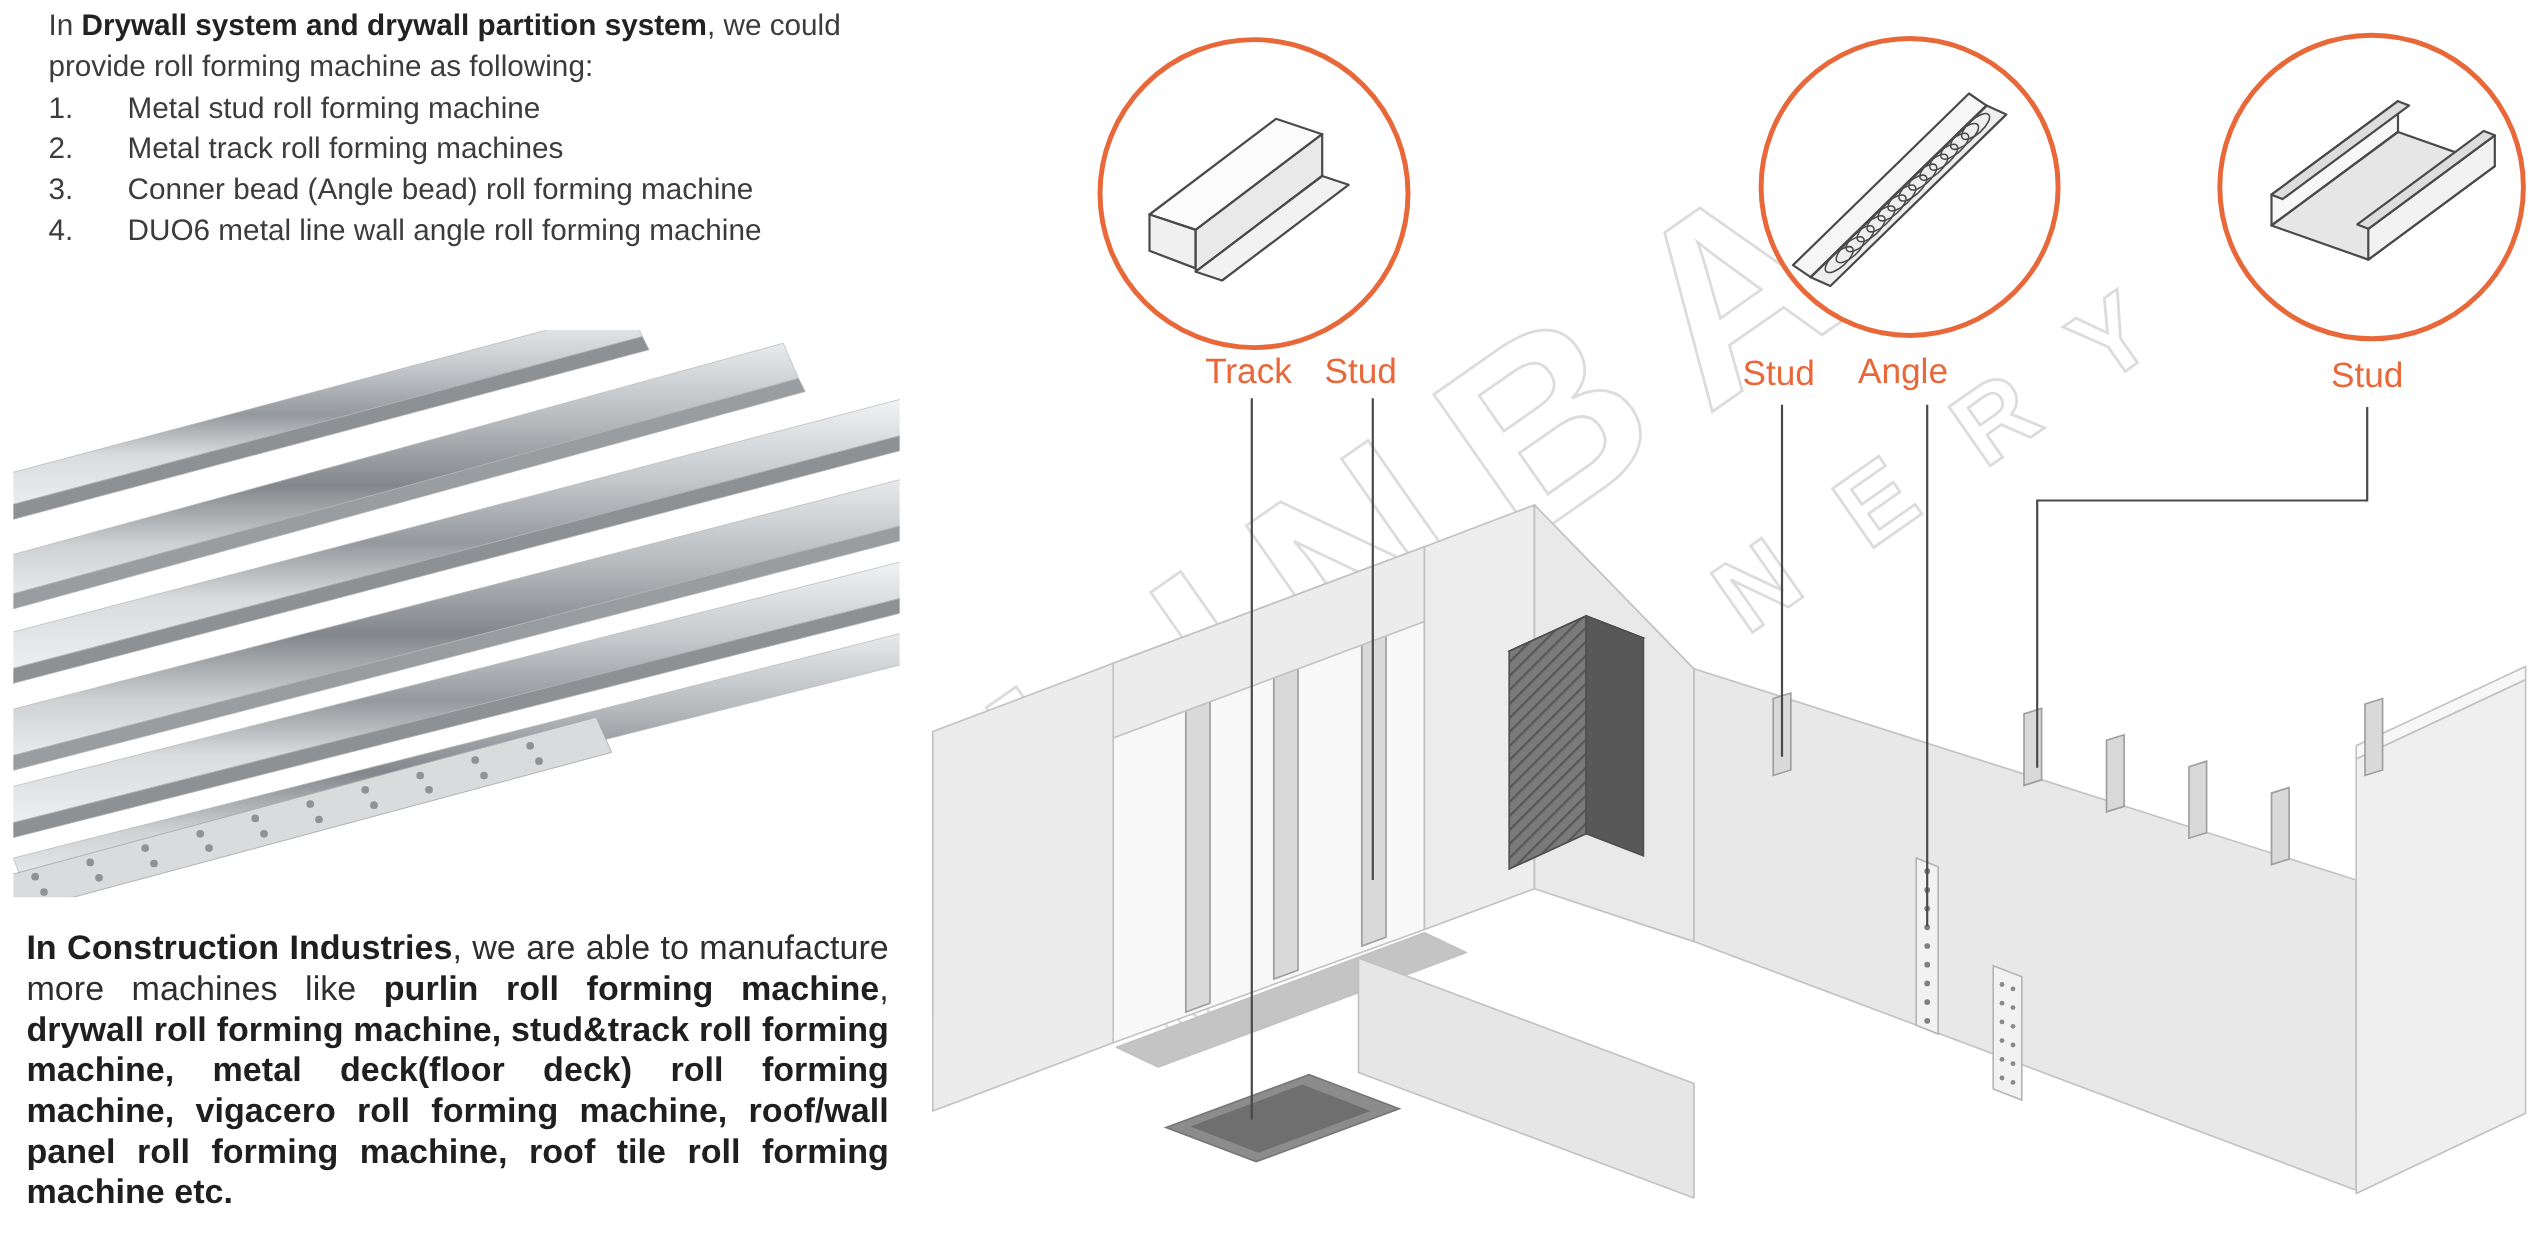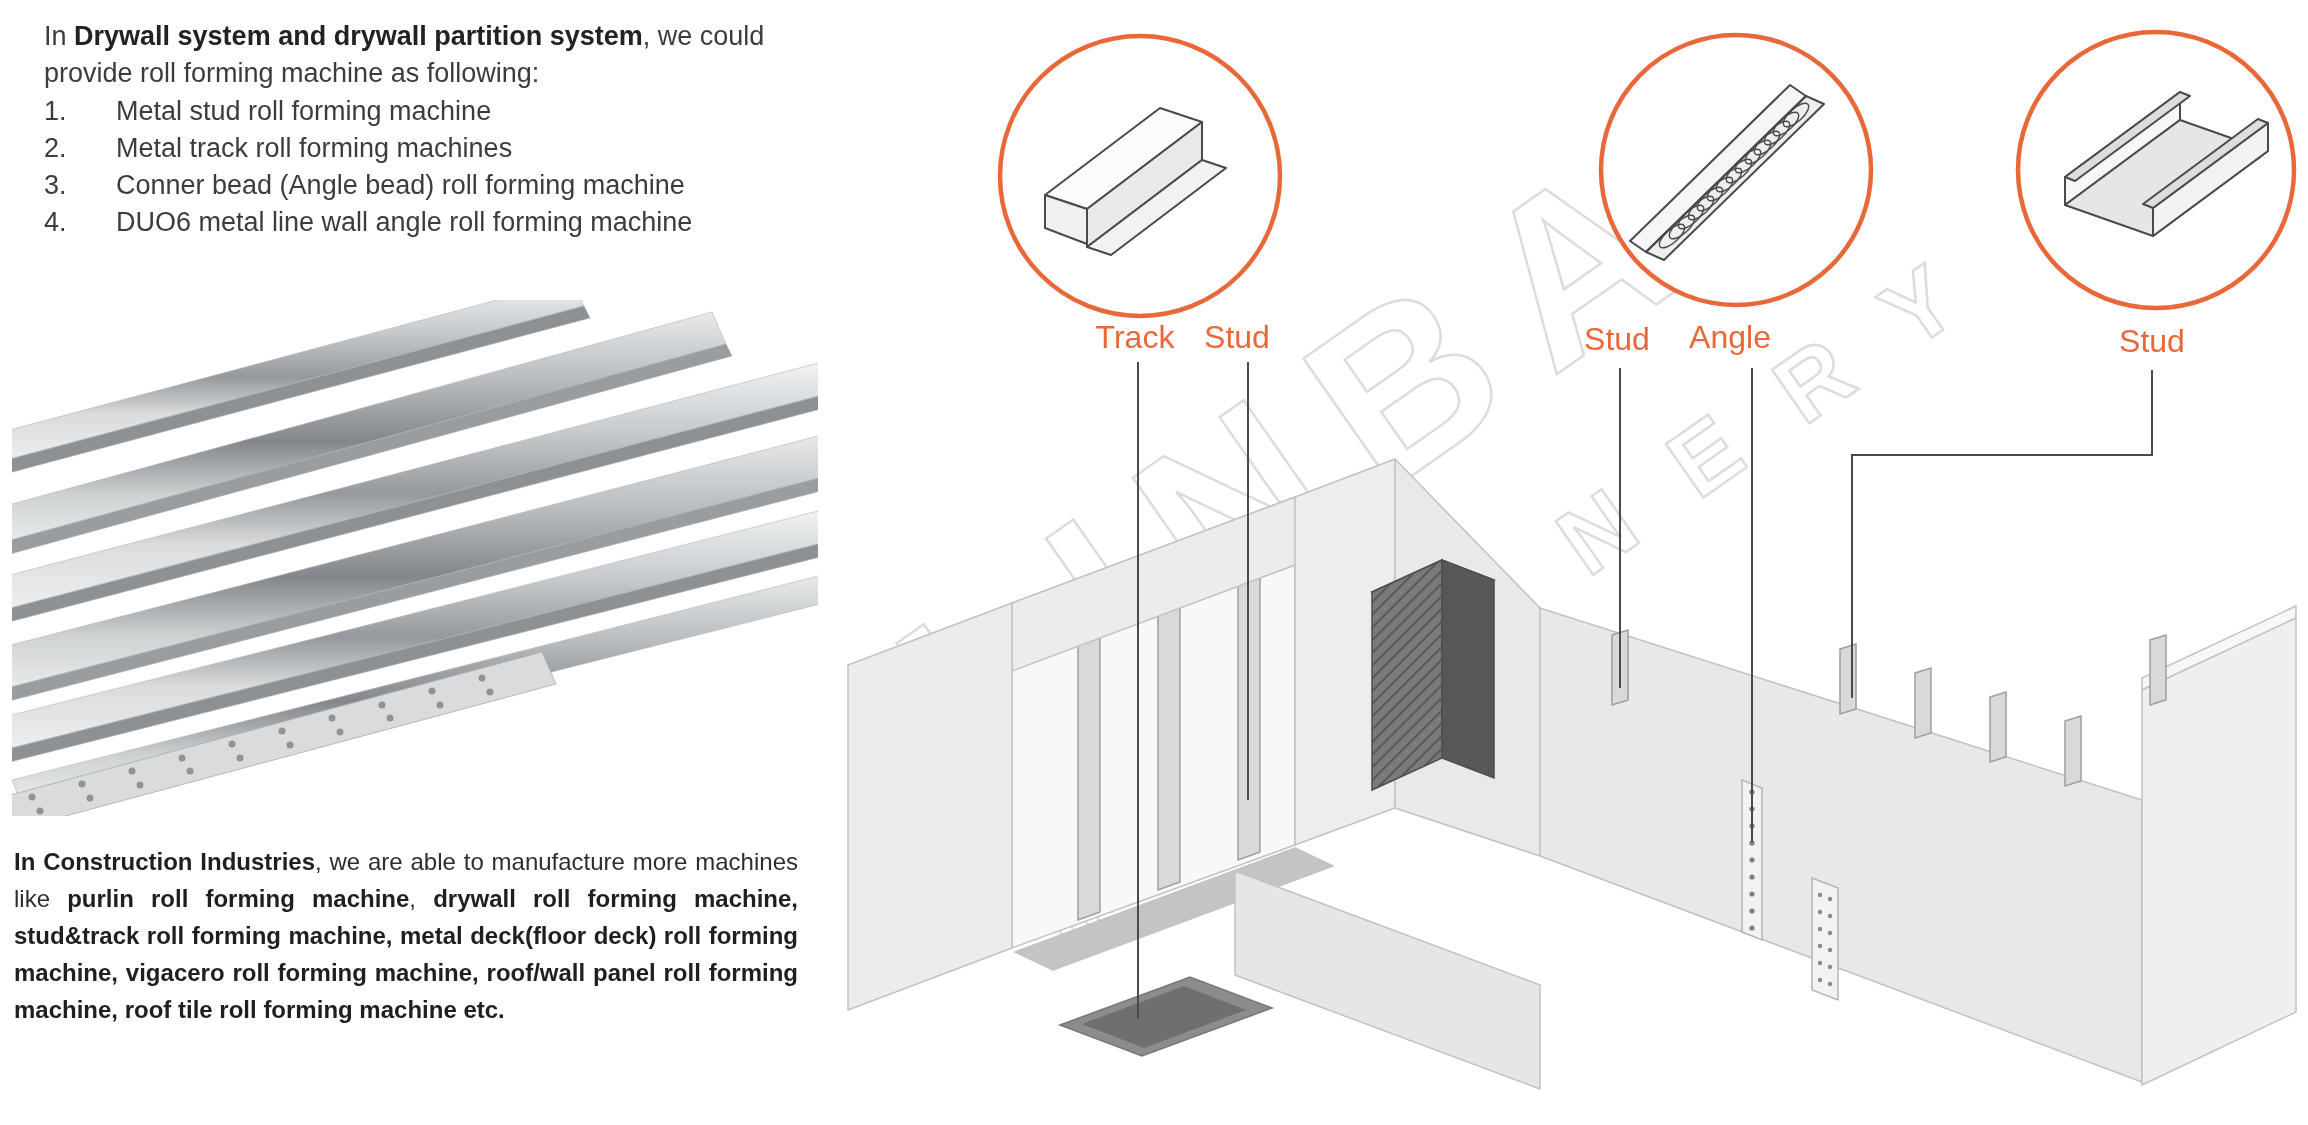--- a/index.html
+++ b/index.html
@@ -4,35 +4,35 @@
 <style>
   html,body{margin:0;padding:0;}
   body{
     width:2308px;height:1125px;position:relative;overflow:hidden;
     background:#ffffff;
     font-family:"Liberation Sans", sans-serif;
     color:#3a3a3a;
   }
   
   .intro{
-    position:absolute;left:44px;top:18px;width:775px;
+    position:absolute;left:44px;top:5px;width:775px;
     font-size:27px;line-height:37px;color:#3c3c3c;
   }
   .intro .b{font-weight:700;color:#222;}
   .num-list{margin-top:1px;}
   .li{display:flex;}
   .li-num{flex:0 0 72px;}
   .li-text{flex:1;}
   .photo-wrap{
     position:absolute;left:12px;top:300px;width:806px;height:516px;
     overflow:hidden;background:#ffffff;
   }
   .construction{
-    position:absolute;left:14px;top:843px;width:784px;
-    font-size:24px;line-height:37px;color:#2e2e2e;text-align:justify;
+    position:absolute;left:24px;top:843px;width:784px;
+    font-size:31px;line-height:37px;color:#2e2e2e;text-align:justify;
   }
   .construction .b{font-weight:700;color:#1f1f1f;}
   
   .right-pane{
     position:absolute;left:840px;top:0;width:1468px;height:1125px;
   }
   .lbl{
     font-family:"Liberation Sans", sans-serif;
     font-size:32px;fill:#E8683A;
   }

